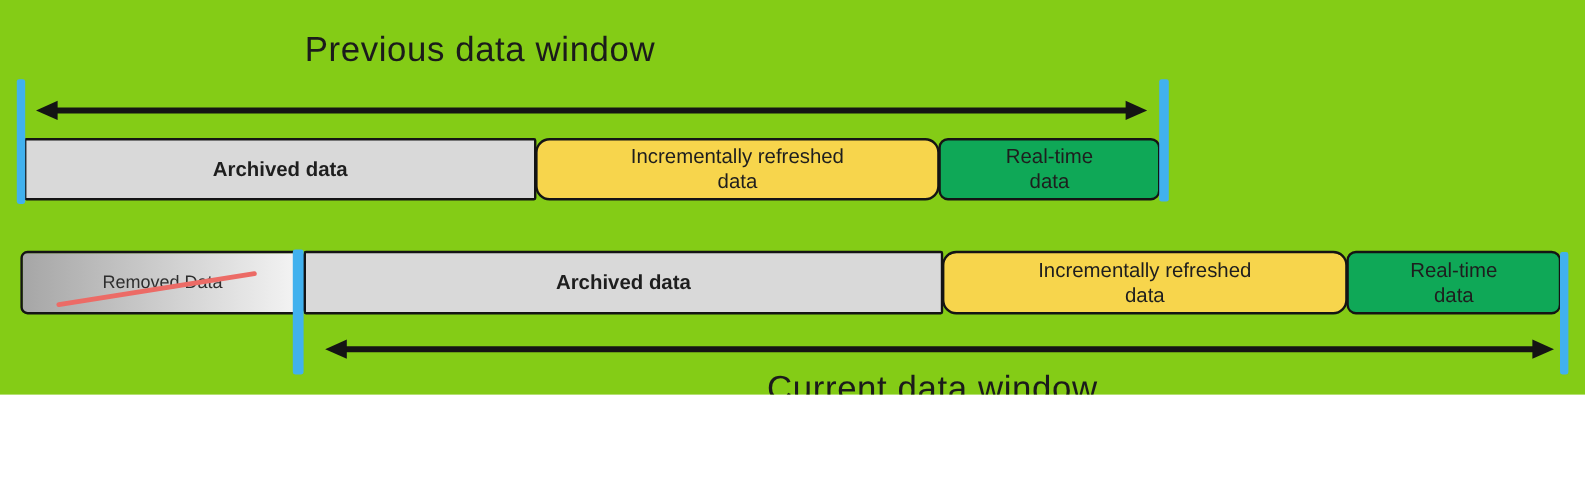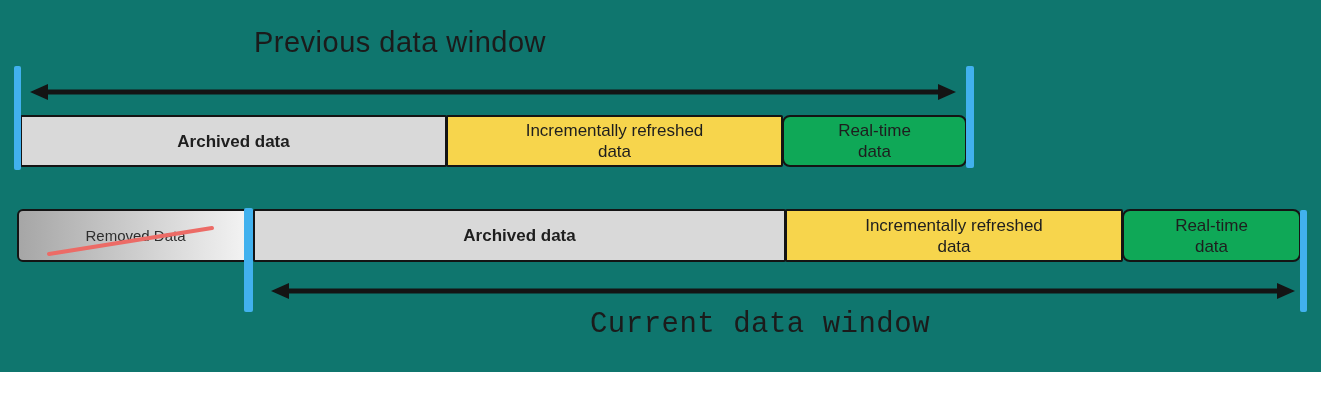--- a/index.html
+++ b/index.html
@@ -11,57 +11,57 @@
     --removed-gradient-end: #F5F5F5;
     --strike-red: #EC6B66;
     --border-black: #141414;
     --text-dark: #1E1E1E;
   }
   * { margin: 0; padding: 0; box-sizing: border-box; }
   html, body { background: #ffffff; }
   .canvas {
     position: relative;
     width: 1321px;
-    height: 372px;
-    background: #0f766e;
+    height: 329px;
+    background: #84cc16;
     overflow: hidden;
     font-family: "Liberation Sans", sans-serif;
     color: var(--text-dark);
   }
   .title {
     position: absolute;
     width: 420px;
     text-align: center;
     font-size: 29px;
     font-weight: 400;
     letter-spacing: 0.5px;
     color: #1b1b1b;
     white-space: nowrap;
   }
   .title-prev { left: 190px; top: 26px; }
-  .title-curr { left: 550px; top: 308px; font-family: Liberation Mono, monospace; }
+  .title-curr { left: 567px; top: 308px; }
 
   .arrow { position: absolute; z-index: 4; }
   .arrow-prev { left: 28px; top: 82px; }
   .arrow-curr { left: 269px; top: 281px; }
 
   .seg {
     position: absolute;
     border: 2px solid var(--border-black);
     display: flex;
     align-items: center;
     justify-content: center;
     text-align: center;
     font-size: 17px;
     line-height: 21px;
     color: var(--text-dark);
     z-index: 2;
   }
   .seg-gray   { background: var(--segment-gray); border-radius: 2px; font-weight: bold; }
-  .seg-yellow { background: var(--segment-yellow); border-radius: 2px; justify-content: center; }
+  .seg-yellow { background: var(--segment-yellow); border-radius: 12px; justify-content: center; }
   .seg-green  { background: var(--segment-green); border-radius: 8px; align-items: center; }
   .seg-removed {
     background: linear-gradient(90deg, var(--removed-gradient-start), var(--removed-gradient-end));
     border-radius: 6px;
     font-size: 15px;
     color: #2E2E2E;
   }
 
   
   .p-archived { left: 20px;  top: 115px; width: 427px; height: 52px; }

